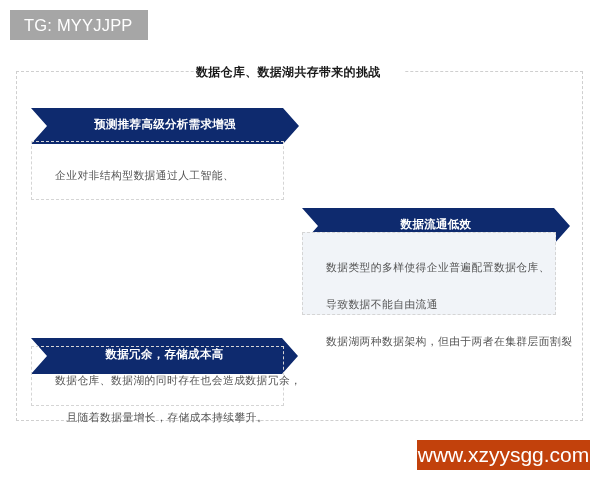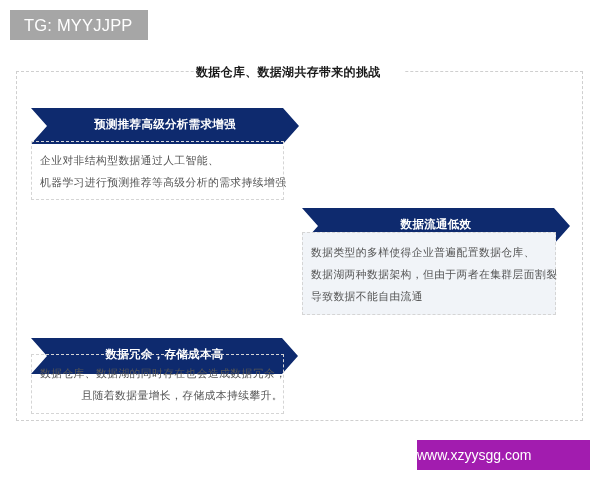--- a/index.html
+++ b/index.html
@@ -10,23 +10,23 @@
     }
     .watermark-top {
       position: absolute; left: 10px; top: 10px; width: 138px; height: 30px;
       background: #a6a6a6; color: #ffffff;
       font-family: "Liberation Sans", sans-serif; font-size: 16.5px;
       line-height: 30px; padding-left: 14px; box-sizing: border-box;
       letter-spacing: 0.2px;
     }
     .watermark-bottom {
       position: absolute; left: 417px; top: 440px; width: 173px; height: 30px;
-      background: #a21caf; color: #ffffff;
-      font-family: "Liberation Sans", sans-serif; font-size: 14px;
-      line-height: 30px; text-align: left;
+      background: #c2410c; color: #ffffff;
+      font-family: "Liberation Sans", sans-serif; font-size: 21px;
+      line-height: 30px; text-align: center;
     }
     .frame {
       position: absolute; left: 16px; top: 71px; width: 567px; height: 350px;
       border: 1px dashed #cfcfcf; box-sizing: border-box;
     }
     .frame-title {
       position: absolute; left: 196px; top: 62px; width: 208px; height: 20px;
       background: #ffffff; 
       font-size: 12px; font-weight: bold; color: #1a1a1a; line-height: 20px;
       letter-spacing: 0.3px;
@@ -35,49 +35,48 @@
       position: absolute; height: 36px; background: #0e2a6e; color: #ffffff;
       clip-path: polygon(0 0, calc(100% - 16px) 0, 100% 50%, calc(100% - 16px) 100%, 0 100%, 16px 50%);
       font-size: 11.5px; font-weight: bold; text-align: center; line-height: 33px;
       letter-spacing: 0.3px;
     }
     .box {
       position: absolute; border: 1px dashed #d5d5d5; box-sizing: border-box;
       font-size: 10.8px; color: #555555; line-height: 22px;
       padding: 9px 0 0 8px; letter-spacing: 0.4px;
     }
-    .box p { margin: 0; white-space: nowrap; }
+    .box p { margin: 15px; white-space: nowrap; }
     .box.shaded { background: #f1f4f8; }
   </style>
 </head>
 <body>
 
 <div class="watermark-top">TG: MYYJJPP</div>
 
 <div class="frame"></div>
 <div class="frame-title">数据仓库、数据湖共存带来的挑战</div>
 
 <div class="banner" style="left:31px; top:108px; width:268px;">
   <span>预测推荐高级分析需求增强</span>
 </div>
 <div class="box" style="left:31px; top:141px; width:253px; height:59px; padding-top:8px;">
   <p>企业对非结构型数据通过人工智能、</p>
-  <p>机器学习进行预测推荐等高级分析的需求持续增强</p>
 </div>
 
 <div class="banner" style="left:302px; top:208px; width:268px;">
   <span>数据流通低效</span>
 </div>
 <div class="box shaded" style="left:302px; top:232px; width:254px; height:83px; padding-top:9px;">
   <p>数据类型的多样使得企业普遍配置数据仓库、</p>
+  <p>导致数据不能自由流通</p>
   <p>数据湖两种数据架构，但由于两者在集群层面割裂</p>
-  <p>导致数据不能自由流通</p>
 </div>
 
 <div class="banner" style="left:31px; top:314px; width:267px;margin-top:24px;">
   <span>数据冗余，存储成本高</span>
 </div>
-<div class="box" style="left:31px; top:354px; width:253px; height:60px; padding-top:8px;text-align:right;">
+<div class="box" style="left:31px; top:346px; width:253px; height:60px; padding-top:8px;text-align:right;">
   <p>数据仓库、数据湖的同时存在也会造成数据冗余，</p>
   <p>且随着数据量增长，存储成本持续攀升。</p>
 </div>
 
 <div class="watermark-bottom">www.xzyysgg.com</div>
 
 </body></html>

